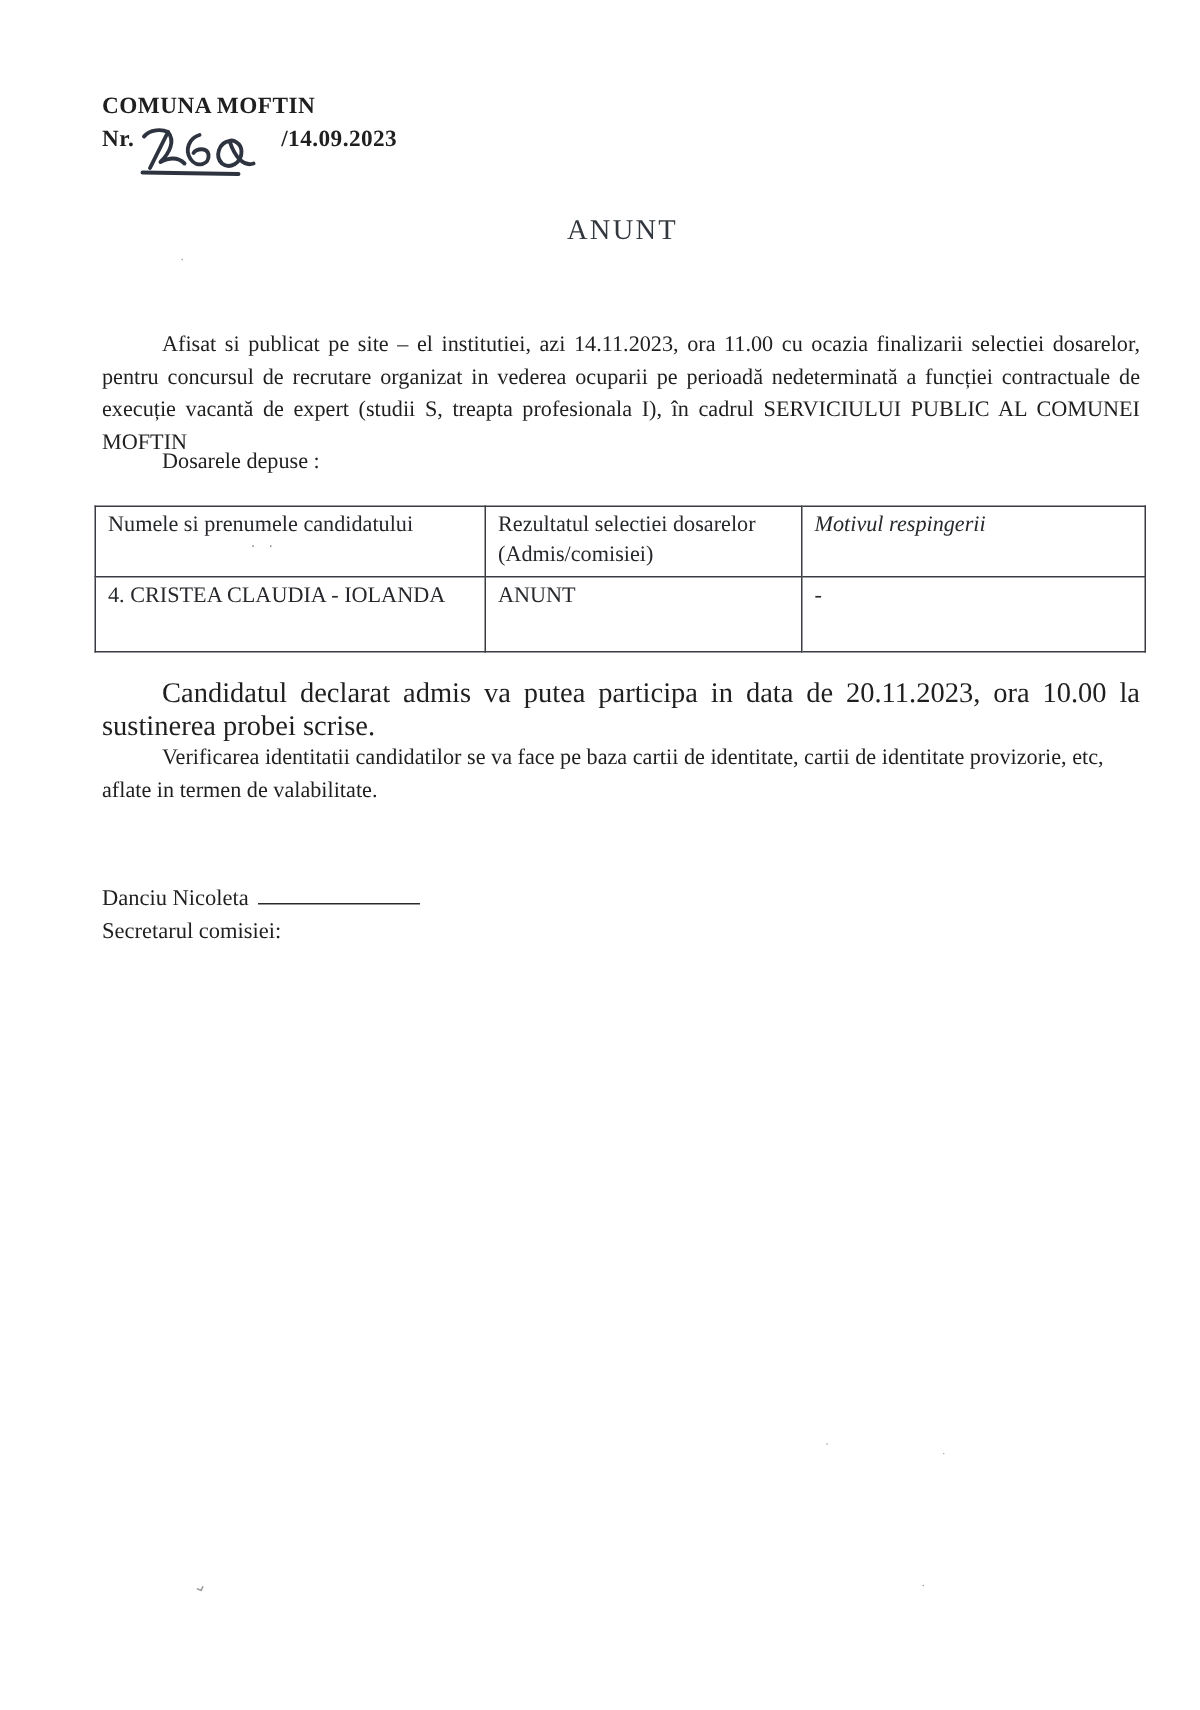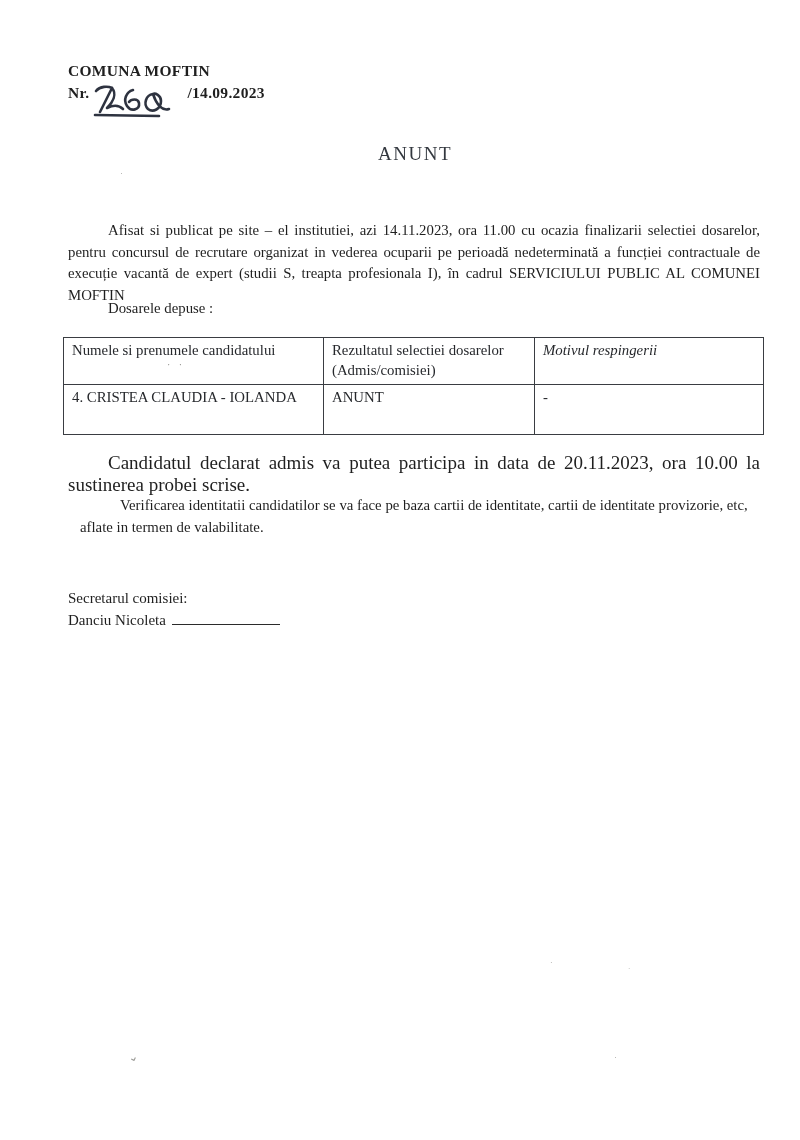--- a/index.html
+++ b/index.html
@@ -99,21 +99,20 @@
     text-indent: 40px;
   }
   .para3 {
     position: absolute;
     left: 68px; top: 495px;
     width: 692px;
     font-size: 14.8px;
     line-height: 21.6px;
     text-align: left;
     text-indent: 40px;
-    margin-left: 12px;
   }
   
   .signature {
     position: absolute;
     left: 68px; top: 588px;
     font-size: 15px;
     line-height: 21.5px;
   }
   .sig-line {
     display: inline-block;
@@ -177,24 +176,24 @@
         <td>-</td>
       </tr>
     </tbody>
   </table>
 
   <div class="para2">Candidatul declarat admis va putea participa in data de 20.11.2023, ora 10.00 la sustinerea probei scrise.</div>
 
   <div class="para3">Verificarea identitatii candidatilor se va face pe baza cartii de identitate, cartii de identitate provizorie, etc, aflate in termen de valabilitate.</div>
 
   <div class="signature">
-    <div>Secretarul comisiei:</div>
     <div>
       <span>Danciu Nicoleta</span><span class="sig-line"></span>
     </div>
+    <div>Secretarul comisiei:</div>
   </div>
 
   <span class="speck s1">·</span>
   <span class="speck s2">·</span>
   <span class="speck s3">·</span>
   <span class="speck s4">⌄</span>
   <span class="speck s5">·</span>
 
 </div>
 

